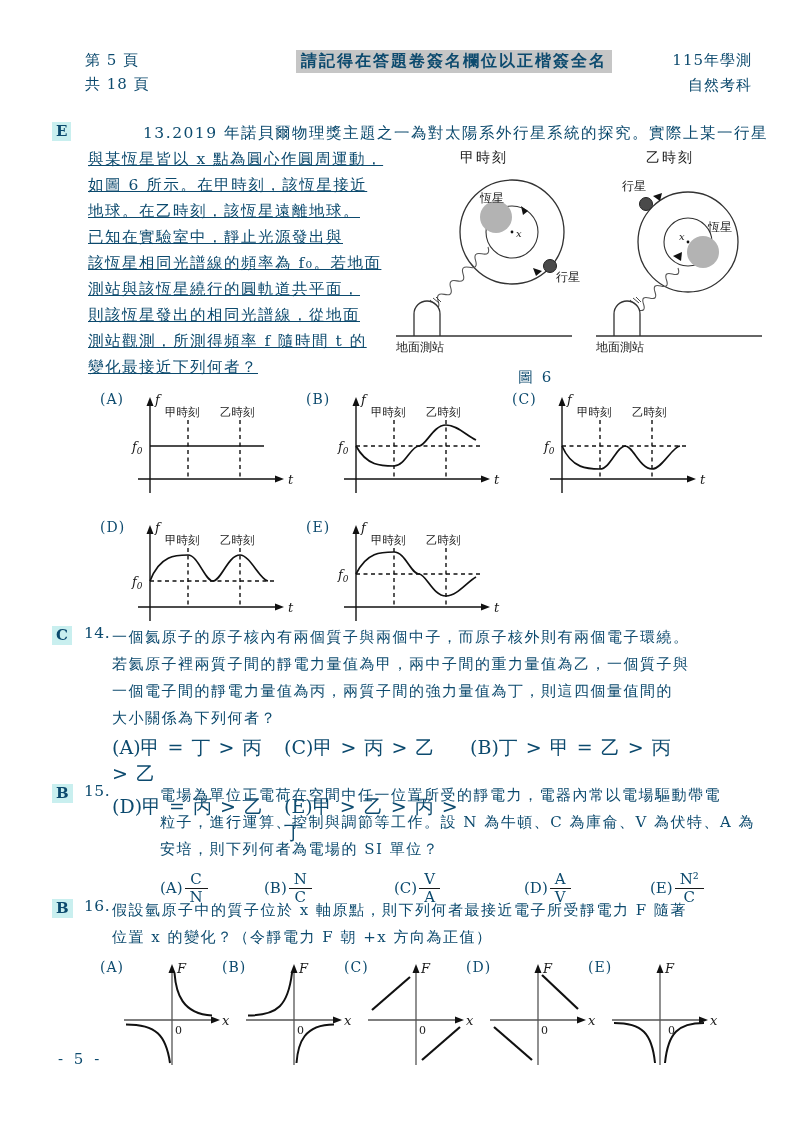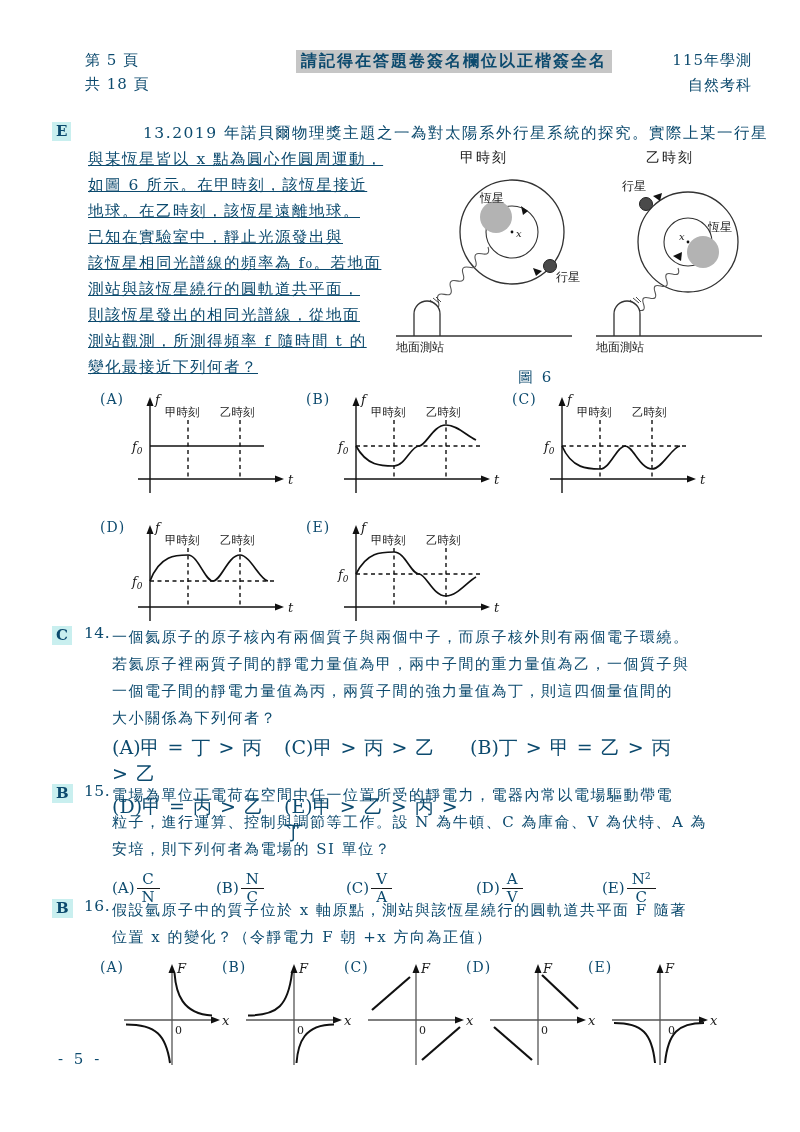--- a/index.html
+++ b/index.html
@@ -222,21 +222,21 @@
           <div><span class="lbl">(B)</span><span>丁 &gt; 甲 = 乙 &gt; 丙</span></div>
           <div><span class="lbl">(D)</span><span>甲 = 丙 &gt; 乙</span></div>
           <div><span class="lbl">(E)</span><span>甲 &gt; 乙 &gt; 丙 &gt; 丁</span></div>
         </div>
       </div>
     </div>
   </div>
 
   <div class="q" style="top:782px;">
     <span class="badge">B</span>
-    <div class="qrow" style="margin-left:36px;">
+    <div class="qrow" style="margin-left:36px;gap:48px;">
       <span class="qnum">15.</span>
       <div style="flex:1;">
         <div class="qbody">電場為單位正電荷在空間中任一位置所受的靜電力，電器內常以電場驅動帶電
 粒子，進行運算、控制與調節等工作。設 N 為牛頓、C 為庫侖、V 為伏特、A 為
 安培，則下列何者為電場的 SI 單位？</div>
         <div class="frac-row">
           <div class="frac-item" style="width:104px;">
               <span>(A)</span>
               <span class="frac"><span class="num">C</span><span class="den" style="display:block;">N</span></span>
             </div>
@@ -259,21 +259,21 @@
         </div>
       </div>
     </div>
   </div>
 
   <div class="q" style="top:897px;">
     <span class="badge">B</span>
     <div class="qrow" style="margin-left:36px;">
       <span class="qnum">16.</span>
       <div style="flex:1;">
-        <div class="qbody">假設氫原子中的質子位於 x 軸原點，測站與該恆星繞行的圓軌道共平面 F 隨著
+        <div class="qbody">假設氫原子中的質子位於 x 軸原點，則下列何者最接近電子所受靜電力 F 隨著
 位置 x 的變化？（令靜電力 F 朝 +x 方向為正值）</div>
       </div>
     </div>
     <div class="g16-row">
       <div class="g16">
         <span class="gopt">(A)</span>
         <svg width="118" height="120" viewBox="0 0 118 120">
           <line x1="56" y1="108" x2="56" y2="14" stroke="#555" stroke-width="1.3"></line>
           <polygon points="56,7 52.5,16 59.5,16" fill="#111"></polygon>
           <line x1="8" y1="63" x2="98" y2="63" stroke="#555" stroke-width="1.3"></line>

